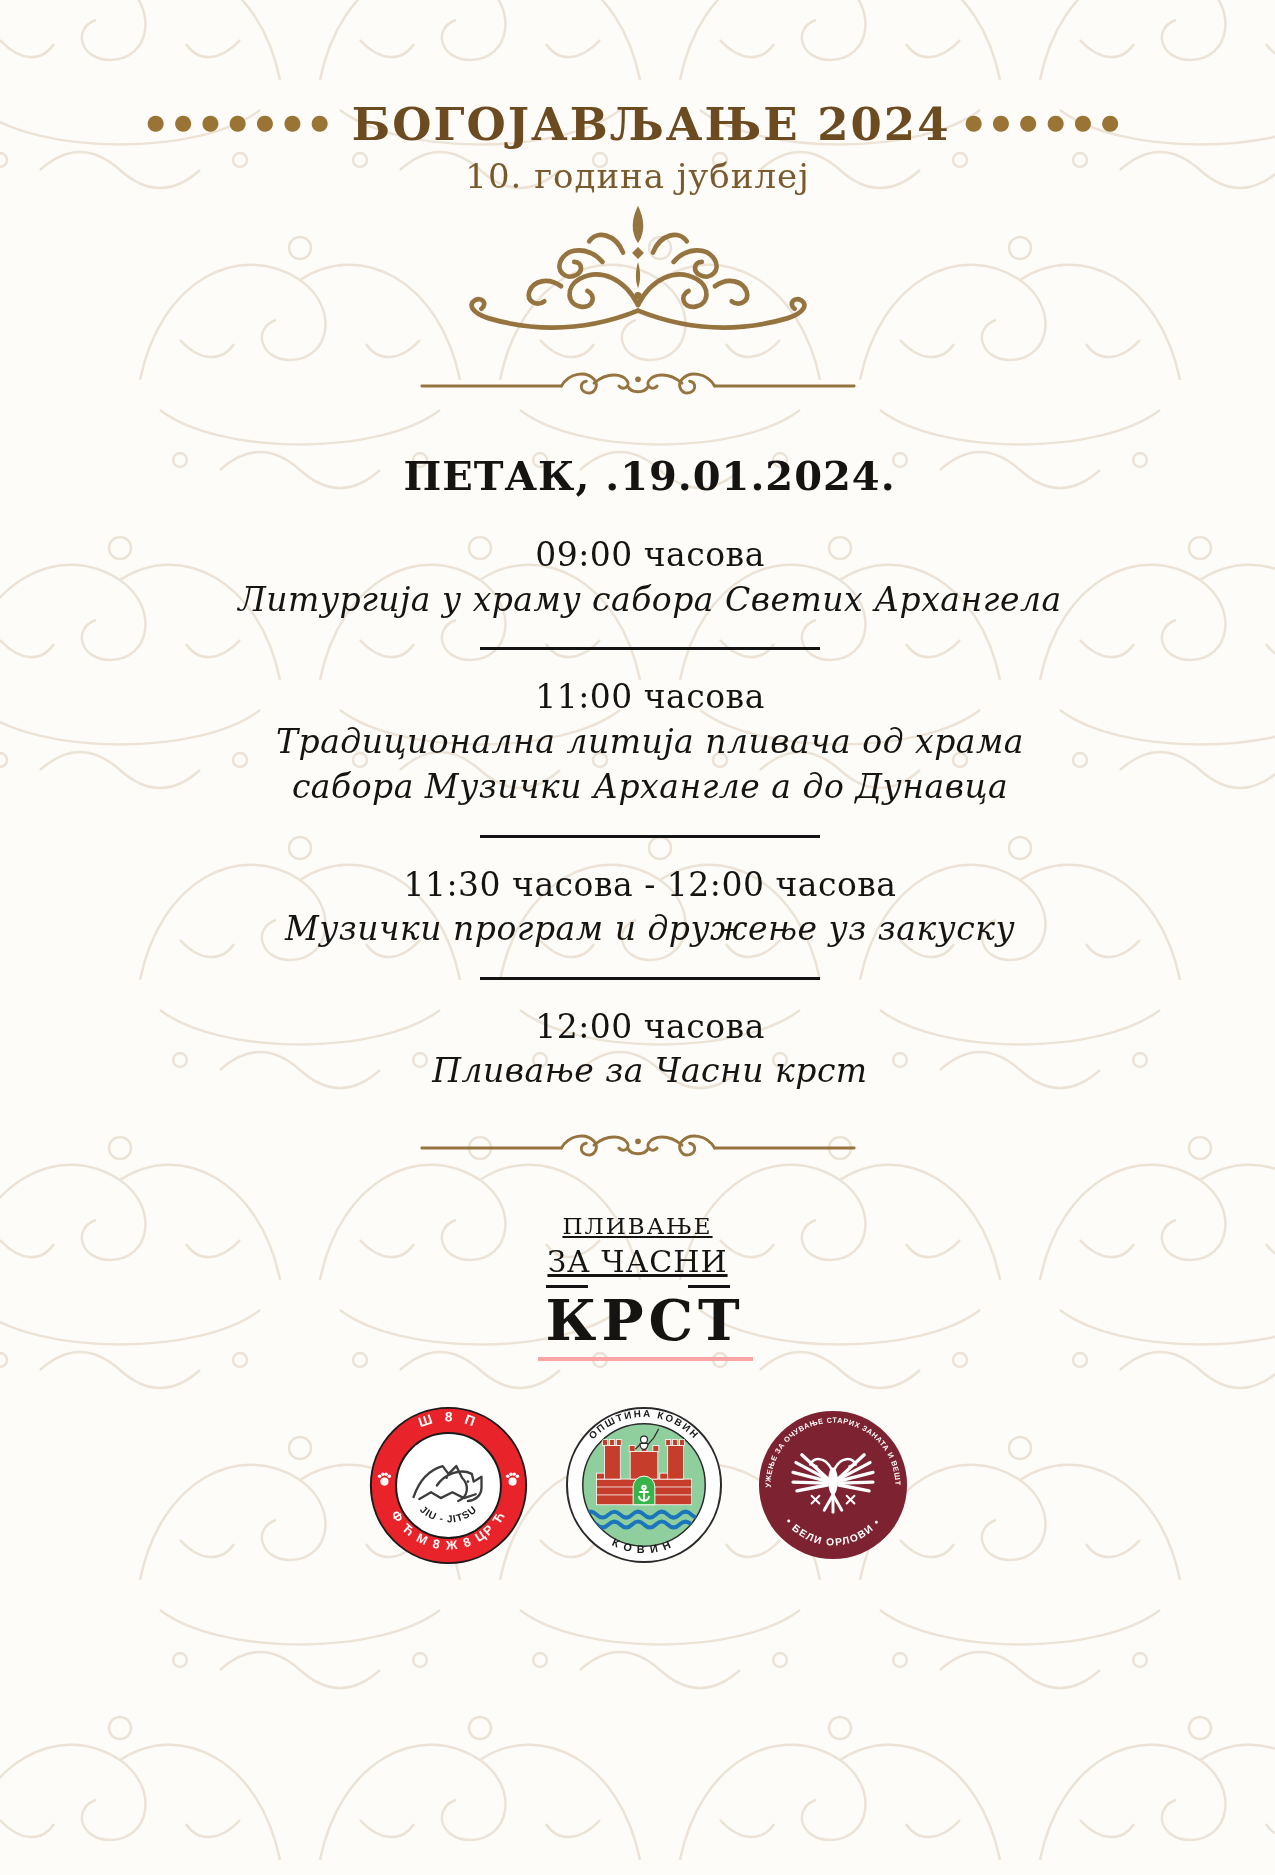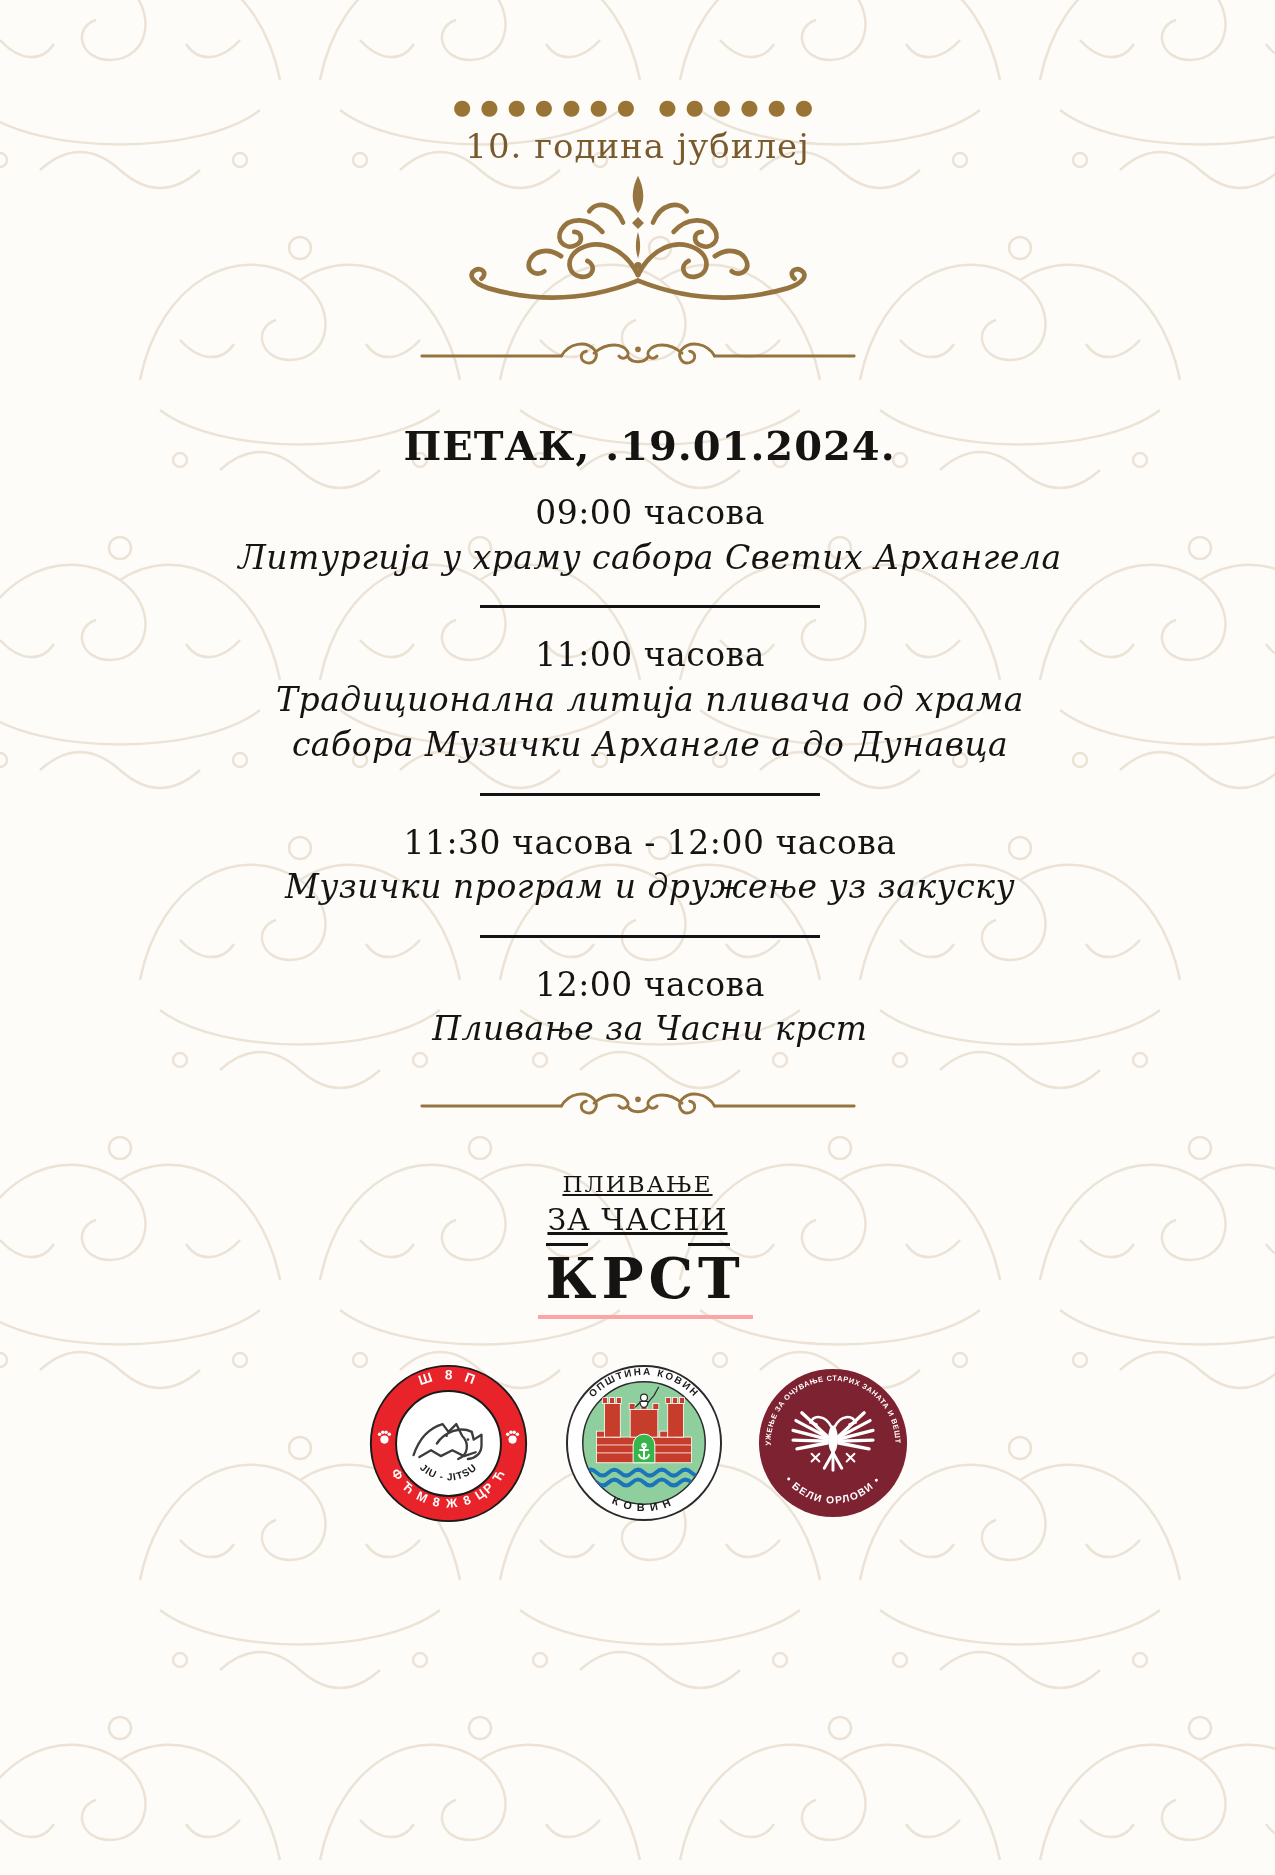--- a/index.html
+++ b/index.html
@@ -18,21 +18,21 @@
   .title-dots{font-size:21px;letter-spacing:9px;color:#9a7434;font-family:"DejaVu Sans",sans-serif;transform:translateY(-3px);white-space:nowrap;}
   .main-title{font-size:45px;font-weight:bold;color:#6d4b21;letter-spacing:2px;line-height:1.2;}
   .subtitle{font-size:34px;color:#7a5a2d;letter-spacing:1px;margin-top:4px;}
 
   .crown{margin-top:4px;}
   .heading{font-size:42px;font-weight:bold;letter-spacing:2px;margin-top:42px;}
   .scroll-divider{margin-top:12px;}
 
   .date-line{font-size:40px;font-weight:bold;letter-spacing:1px;margin-top:42px;margin-left:24px;}
 
-  .schedule{margin-top:22px;padding-left:25px;}
+  .schedule{margin-top:34px;padding-left:25px;}
   .event-time{font-size:33px;line-height:1.32;letter-spacing:0.5px;}
   .event-line{font-size:33px;line-height:1.38;letter-spacing:0.5px;font-style:italic;}
   hr.rule{width:340px;border:none;border-top:3px solid #141414;margin:25px auto;}
 
   .flourish-wrap{margin-top:34px;}
 
   .cross-logo{width:200px;margin:40px auto 0;text-decoration:underline;}
   .cl-1{font-size:23px;letter-spacing:2px;line-height:1.25;}
   .cl-2{font-size:30px;letter-spacing:1px;line-height:1.25;margin-top:2px;}
   .cl-dashes{display:flex;justify-content:space-between;margin:5px 8px 0;}
@@ -86,20 +86,21 @@
     <use href="#bgm" x="-60" y="1700"></use>
       <use href="#bgm" x="300" y="1700"></use>
       <use href="#bgm" x="660" y="1700"></use>
       <use href="#bgm" x="1020" y="1700"></use>
   </svg>
 
   <div class="content">
 
     <div class="title-row">
       <span class="title-dots">●●●●●●●</span>
+      <span class="main-title">БОГОЈАВЉАЊЕ 2024</span>
       <span class="title-dots">●●●●●●</span>
     </div>
     <div class="subtitle">10. година јубилеј</div>
 
     <div class="crown">
       <svg width="380" height="150" viewBox="0 0 400 160" aria-hidden="true">
         <g stroke="#96743f" stroke-width="5" fill="none" stroke-linecap="round">
           <path d="M200 118 C150 138 95 142 40 126 C24 121 18 112 26 107 C33 103 40 110 33 116"></path>
           <path d="M200 118 C250 138 305 142 360 126 C376 121 382 112 374 107 C367 103 360 110 367 116"></path>
           <path d="M200 112 C186 84 160 72 138 84 C122 93 124 112 140 114 C152 115 156 102 146 97"></path>

